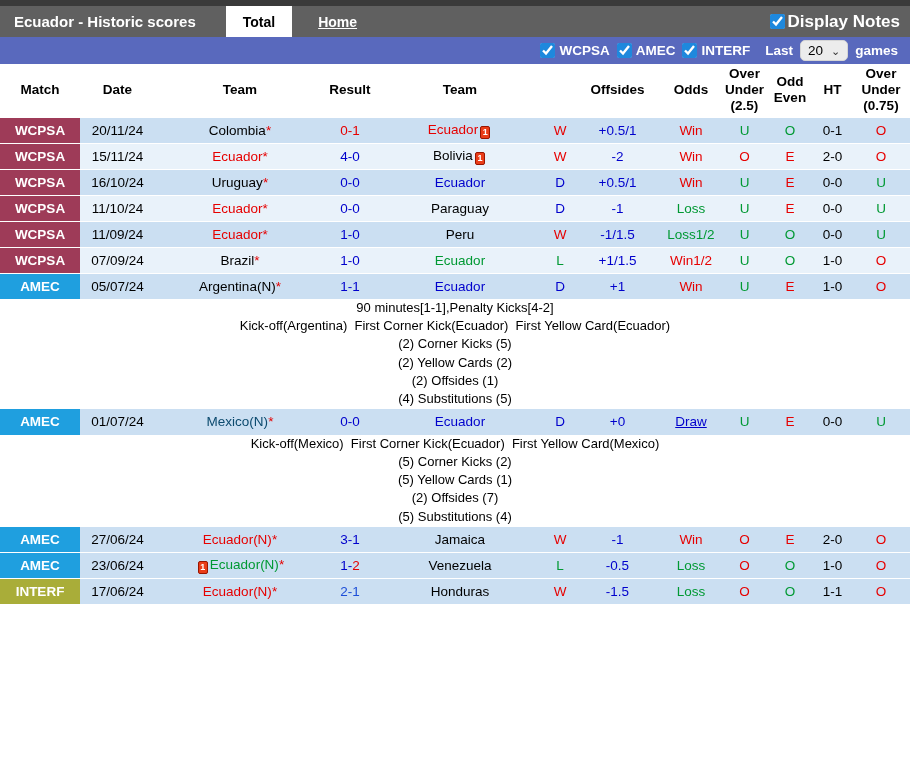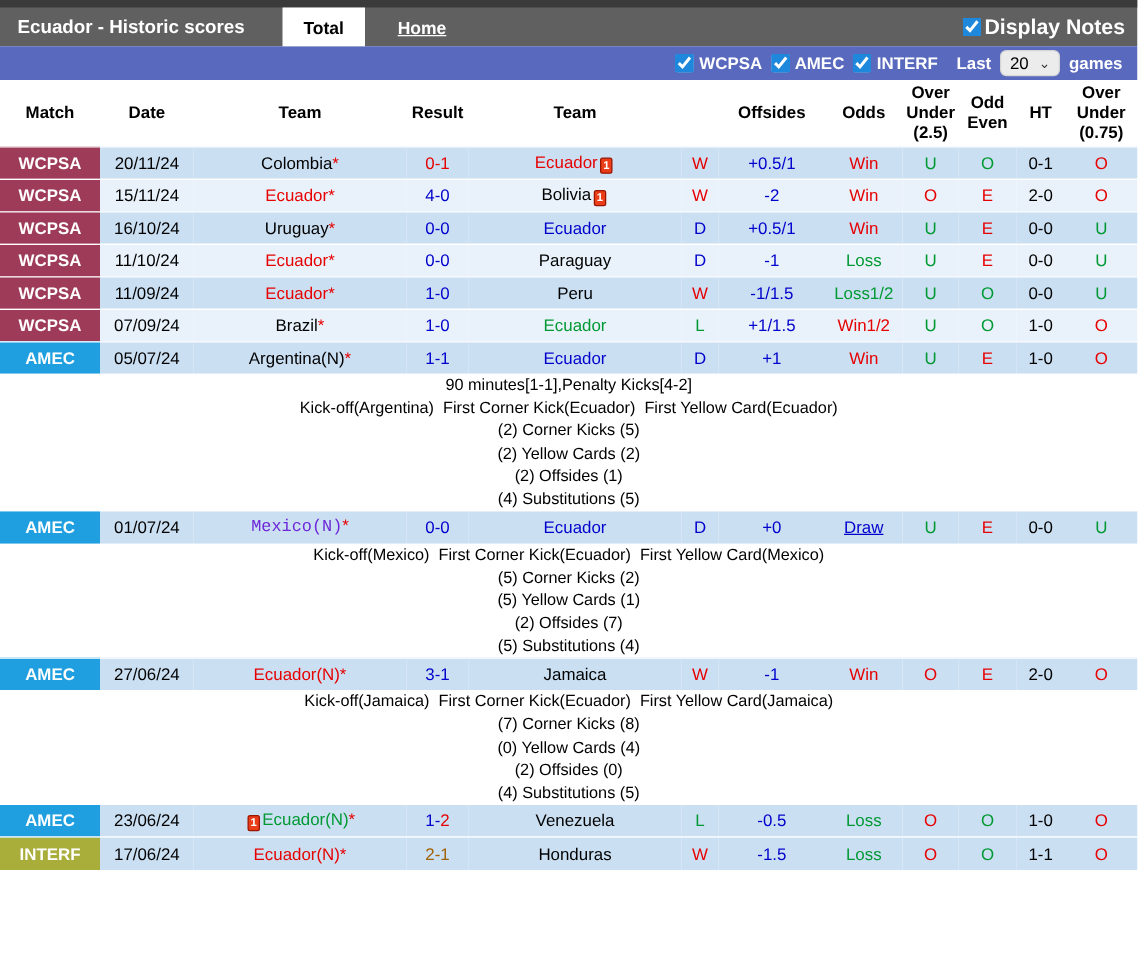--- a/index.html
+++ b/index.html
@@ -223,21 +223,21 @@
           <div class="note-line">Kick-off(Argentina)  First Corner Kick(Ecuador)  First Yellow Card(Ecuador)</div>
           <div class="note-line">(2) Corner Kicks (5)</div>
           <div class="note-line">(2) Yellow Cards (2)</div>
           <div class="note-line">(2) Offsides (1)</div>
           <div class="note-line">(4) Substitutions (5)</div>
         </td>
       </tr>
       <tr class="match-row bg-a">
         <td class="badge" style="background: rgb(31, 159, 223);">AMEC</td>
         <td>01/07/24</td>
-        <td><span class="team-name" style="color: #6d28d9; font-family: Liberation Mono, monospace;">Mexico(N)</span><span class="star">*</span></td>
+        <td><span class="team-name" style="color: #0c4a6e;">Mexico(N)</span><span class="star">*</span></td>
         <td><span style="color: rgb(0, 0, 204);">0-0</span></td>
         <td><span class="team-name" style="color: rgb(0, 0, 204);">Ecuador</span></td>
         <td style="color: rgb(0, 0, 204);">D</td>
         <td style="color: rgb(0, 0, 204);">+0</td>
         <td style="color: rgb(0, 0, 204); text-decoration: underline;">Draw</td>
         <td style="color: rgb(0, 153, 51);">U</td>
         <td style="color: rgb(230, 0, 0);">E</td>
         <td style="color: rgb(0, 0, 0);">0-0</td>
         <td style="color: rgb(0, 153, 51);">U</td>
       </tr>
@@ -257,48 +257,39 @@
         <td><span style="color: rgb(0, 0, 204);">3-1</span></td>
         <td><span class="team-name" style="color: rgb(0, 0, 0);">Jamaica</span></td>
         <td style="color: rgb(230, 0, 0);">W</td>
         <td style="color: rgb(0, 0, 204);">-1</td>
         <td style="color: rgb(230, 0, 0);">Win</td>
         <td style="color: rgb(230, 0, 0);">O</td>
         <td style="color: rgb(230, 0, 0);">E</td>
         <td style="color: rgb(0, 0, 0);">2-0</td>
         <td style="color: rgb(230, 0, 0);">O</td>
       </tr>
-      <tr class="notes-row">
-        <td colspan="12">
-          <div class="note-line">Kick-off(Jamaica)  First Corner Kick(Ecuador)  First Yellow Card(Jamaica)</div>
-          <div class="note-line">(7) Corner Kicks (8)</div>
-          <div class="note-line">(0) Yellow Cards (4)</div>
-          <div class="note-line">(2) Offsides (0)</div>
-          <div class="note-line">(4) Substitutions (5)</div>
-        </td>
-      </tr>
       <tr class="match-row bg-a">
         <td class="badge" style="background: rgb(31, 159, 223);">AMEC</td>
         <td>23/06/24</td>
         <td><span class="card-icon">1</span><span class="team-name" style="color: rgb(0, 153, 51);">Ecuador(N)</span><span class="star">*</span></td>
         <td><span style="color: rgb(0, 0, 204);">1-</span><span style="color: rgb(230, 0, 0);">2</span></td>
         <td><span class="team-name" style="color: rgb(0, 0, 0);">Venezuela</span></td>
         <td style="color: rgb(0, 153, 51);">L</td>
         <td style="color: rgb(0, 0, 204);">-0.5</td>
         <td style="color: rgb(0, 153, 51);">Loss</td>
         <td style="color: rgb(230, 0, 0);">O</td>
         <td style="color: rgb(0, 153, 51);">O</td>
         <td style="color: rgb(0, 0, 0);">1-0</td>
         <td style="color: rgb(230, 0, 0);">O</td>
       </tr>
       <tr class="match-row bg-a">
         <td class="badge" style="background: rgb(169, 173, 57);">INTERF</td>
         <td>17/06/24</td>
         <td><span class="team-name" style="color: rgb(230, 0, 0);">Ecuador(N)</span><span class="star">*</span></td>
-        <td><span style="color: #a16207;">2-1</span></td>
+        <td><span style="color: #1d4ed8;">2-1</span></td>
         <td><span class="team-name" style="color: rgb(0, 0, 0);">Honduras</span></td>
         <td style="color: rgb(230, 0, 0);">W</td>
         <td style="color: rgb(0, 0, 204);">-1.5</td>
         <td style="color: rgb(0, 153, 51);">Loss</td>
         <td style="color: rgb(230, 0, 0);">O</td>
         <td style="color: rgb(0, 153, 51);">O</td>
         <td style="color: rgb(0, 0, 0);">1-1</td>
         <td style="color: rgb(230, 0, 0);">O</td>
       </tr>
     </tbody>

